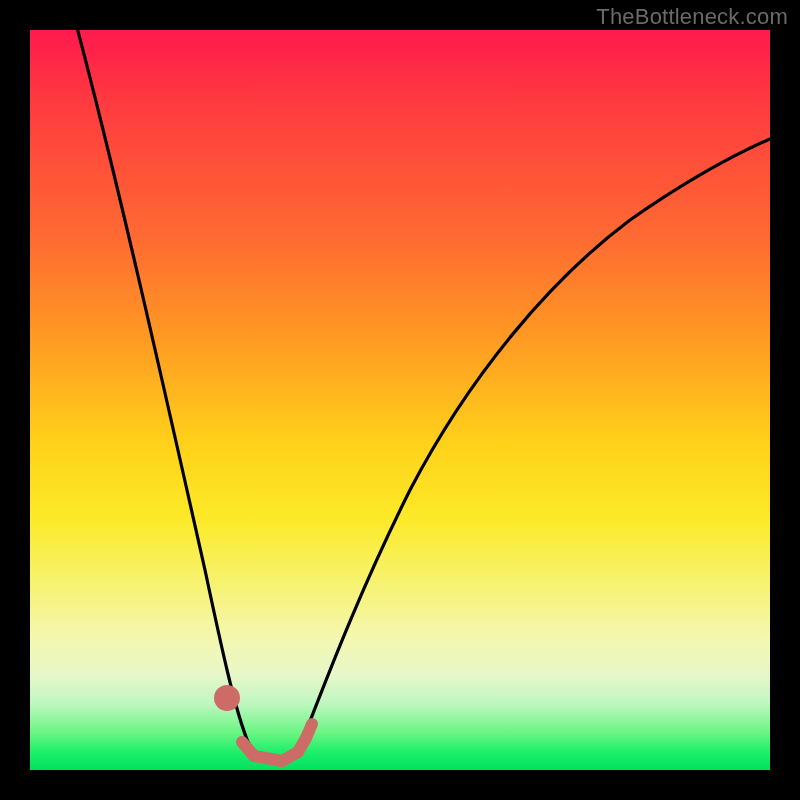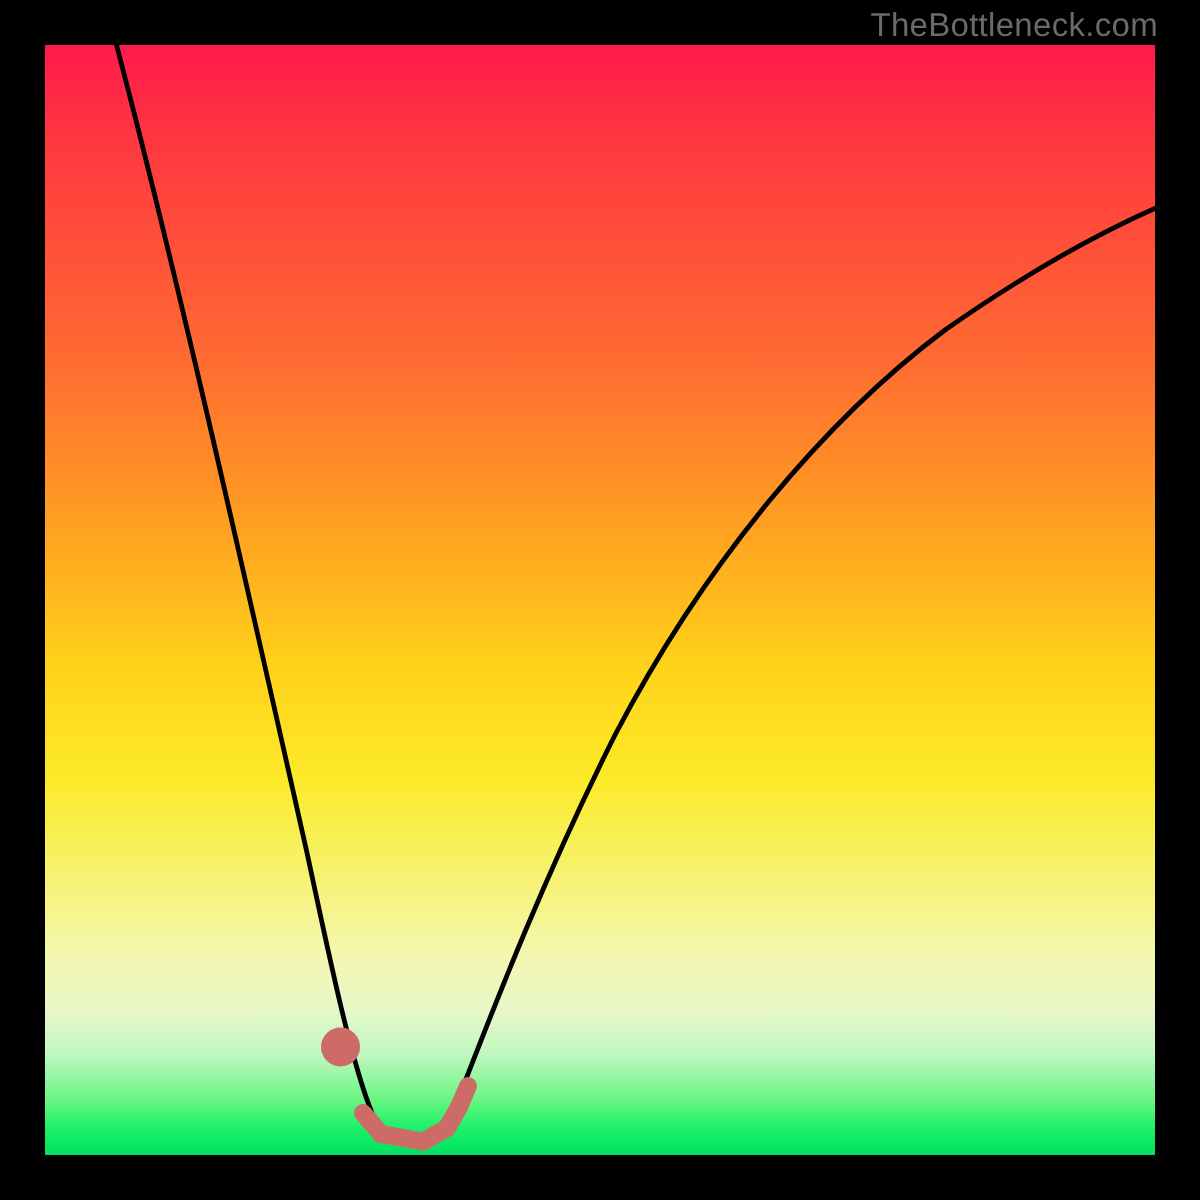--- a/index.html
+++ b/index.html
@@ -41,21 +41,21 @@
       #e8f7c8 87%,
       #bff7c0 91%,
       #6af582 95%,
       #1ef06a 97.5%,
       #00e060 100%
     );
   }
   .watermark {
     position: absolute;
     top: 4px;
-    right: 28px;
+    right: 12px;
     color: #6a6a6a;
     font-size: 22px;
     letter-spacing: 0.2px;
   }
   svg.curves {
     position: absolute;
     inset: 0;
     width: 100%;
     height: 100%;
   }

